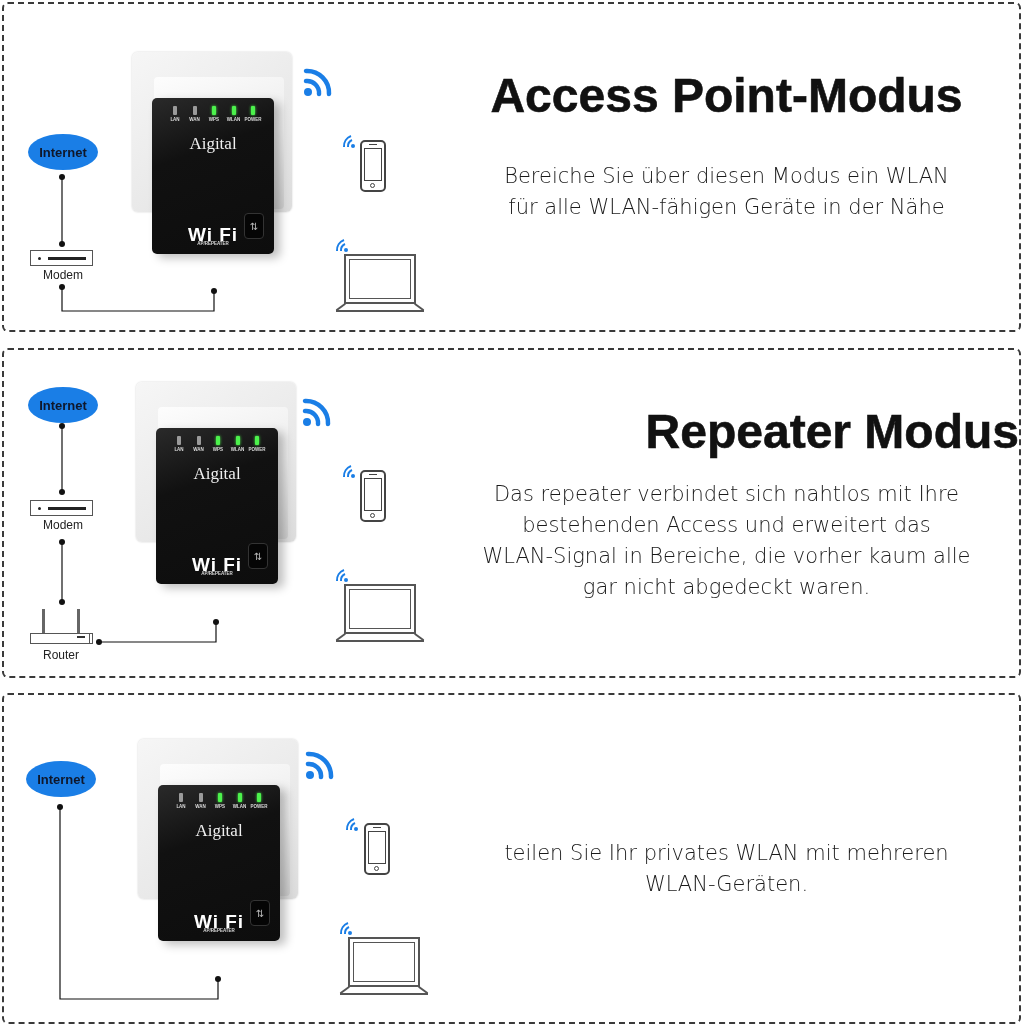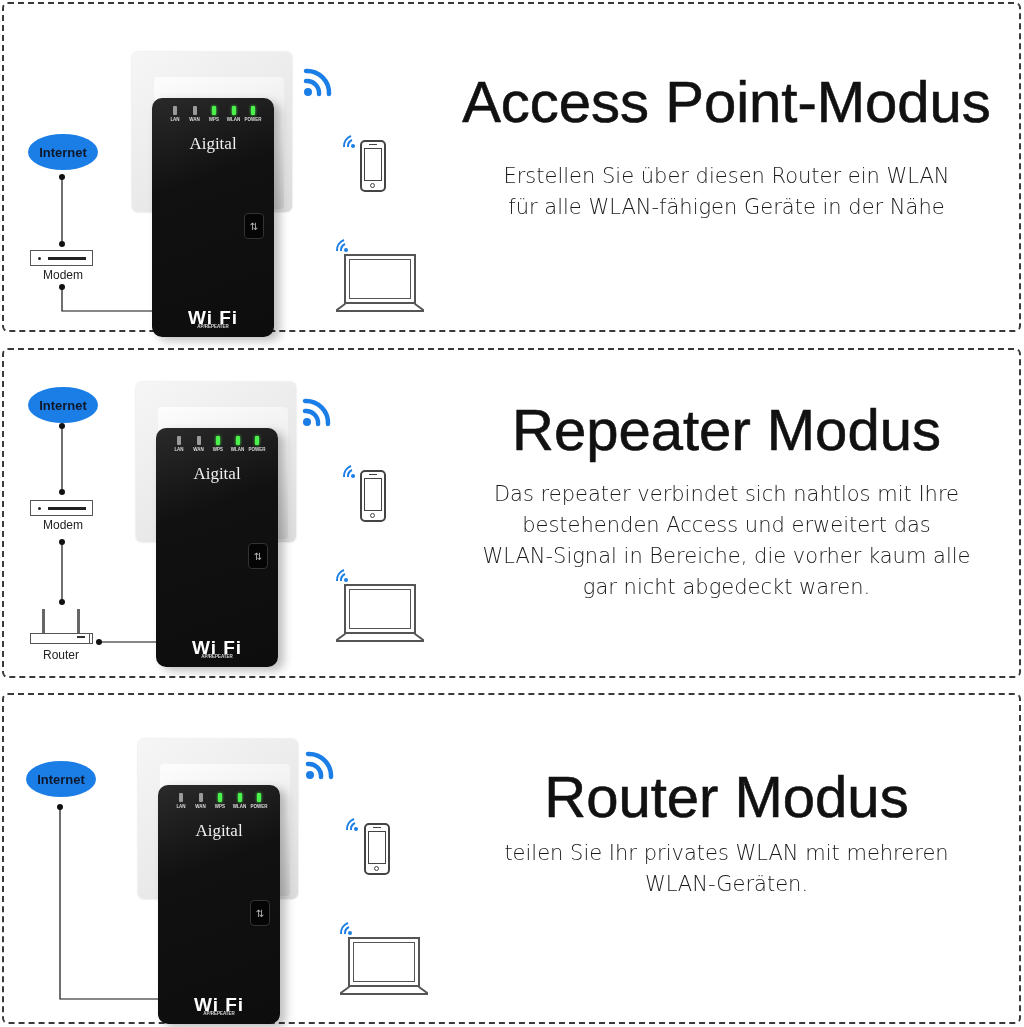--- a/index.html
+++ b/index.html
@@ -39,21 +39,21 @@
   .wallplate {
     position: absolute; width: 160px; height: 160px; border-radius: 6px;
     background: linear-gradient(145deg, #f6f6f6 0%, #e9e9e9 60%, #dcdcdc 100%);
     box-shadow: 0 0 2px #ccc;
   }
   .wallplate .inner {
     position: absolute; left: 22px; top: 25px; width: 130px; height: 132px; border-radius: 4px;
     background: linear-gradient(160deg, #fdfdfd 0%, #ececec 55%, #cfcfcf 100%);
   }
   .extender {
-    position: absolute; width: 122px; height: 239px; border-radius: 10px;
+    position: absolute; width: 122px; height: 156px; border-radius: 5px;
     background: linear-gradient(160deg, #2a2a2a 0%, #111 35%, #0d0d0d 100%);
     box-shadow: 6px 4px 10px rgba(0,0,0,0.25);
   }
   .leds { position: absolute; left: 14px; top: 8px; width: 96px; display: flex; justify-content: space-between; }
   .led-item { width: 18px; display: flex; flex-direction: column; align-items: center; }
   .led-light { width: 4px; height: 9px; border-radius: 1px; background: #9a9a9a; }
   .led-light.on { background: #4cf24c; box-shadow: 0 0 3px #4cf24c; }
   .led-label { font-size: 4.5px; color: #ddd; margin-top: 2px; font-weight: bold; white-space: nowrap; }
   .brand {
     position: absolute; left: 0; right: 0; top: 36px; text-align: center;
@@ -75,21 +75,21 @@
   .phone .spk { position: absolute; left: 7px; top: 2px; width: 8px; height: 1px; background:#444; }
   .phone .home { position: absolute; left: 8px; bottom: 2px; width: 5px; height: 5px; border:1px solid #444; border-radius:50%; }
   .laptop { position: absolute; width: 88px; height: 58px; }
   .laptop .lid { position: absolute; left: 8px; top: 0; width: 72px; height: 50px; border: 2px solid #555; background:#fff; }
   .laptop .lid .scr { position: absolute; left: 3px; top: 3px; right: 3px; bottom: 3px; border: 1px solid #555; }
   .laptop .base-line { position:absolute; left:0; bottom:0; width:88px; height:2px; background:#555; }
   .laptop .base-left { position:absolute; left:1px; bottom:1px; width:11px; height:2px; background:#555; transform: rotate(-36deg); transform-origin: left bottom; }
   .laptop .base-right { position:absolute; right:1px; bottom:1px; width:11px; height:2px; background:#555; transform: rotate(36deg); transform-origin: right bottom; }
 
   .text-area { position: absolute; left: 430px; right: 0; top: 0; bottom: 0; text-align: center; }
-  .mode-title { position: absolute; left: 0; right: 0; font-size: 58px; font-weight: normal; color: #111; -webkit-text-stroke: 0.6px #111; }
+  .mode-title { position: absolute; left: 0; right: 0; font-size: 48px; font-weight: bold; color: #111; -webkit-text-stroke: 0.6px #111; }
   .mode-desc { position: absolute; left: 0; right: 0; font-family: "DejaVu Sans", sans-serif; font-size: 21px; line-height: 31px; color: #1a1a1a; font-weight: 300; }
   .mode-desc .line { display: block; white-space: nowrap; }
 </style>
 </head>
 <body>
 
 <div class="panel" id="panel-1">
   <div class="diagram">
     <svg class="wires">
       <line x1="58" y1="172" x2="58" y2="240" stroke="#111" stroke-width="1.2"></line>
@@ -168,21 +168,21 @@
         </div>
         <div class="base-line"></div>
         <div class="base-left"></div>
         <div class="base-right"></div>
       </div>
   </div>
 
   <div class="text-area">
     <div class="mode-title" style="top:64px;">Access Point-Modus</div>
     <div class="mode-desc" style="top:157px;">
-      <span class="line">Erstellen Sie über diesen Router ein WLAN</span>
+      <span class="line">Bereiche Sie über diesen Modus ein WLAN</span>
       <span class="line">für alle WLAN-fähigen Geräte in der Nähe</span>
     </div>
   </div>
 </div>
 
 <div class="panel" id="panel-2">
   <div class="diagram">
     <svg class="wires">
       <line x1="58" y1="76" x2="58" y2="142" stroke="#111" stroke-width="1.2"></line>
       <circle cx="58" cy="76" r="3" fill="#111"></circle>
@@ -269,21 +269,21 @@
         <div class="lid">
           <div class="scr"></div>
         </div>
         <div class="base-line"></div>
         <div class="base-left"></div>
         <div class="base-right"></div>
       </div>
   </div>
 
   <div class="text-area">
-    <div class="mode-title" style="top:46px;">Repeater Modus</div>
+    <div class="mode-title" style="top:54px;text-align:right;">Repeater Modus</div>
     <div class="mode-desc" style="top:129px;">
       <span class="line">Das repeater verbindet sich nahtlos mit Ihre</span>
       <span class="line">bestehenden Access und erweitert das</span>
       <span class="line">WLAN-Signal in Bereiche, die vorher kaum alle</span>
       <span class="line">gar nicht abgedeckt waren.</span>
     </div>
   </div>
 </div>
 
 <div class="panel" id="panel-3">
@@ -355,19 +355,18 @@
         <div class="lid">
           <div class="scr"></div>
         </div>
         <div class="base-line"></div>
         <div class="base-left"></div>
         <div class="base-right"></div>
       </div>
   </div>
 
   <div class="text-area">
-    <div class="mode-title" style="top:68px;">Router Modus</div>
     <div class="mode-desc" style="top:143px;">
       <span class="line">teilen Sie Ihr privates WLAN mit mehreren</span>
       <span class="line">WLAN-Geräten.</span>
     </div>
   </div>
 </div>
 
 </body></html>

